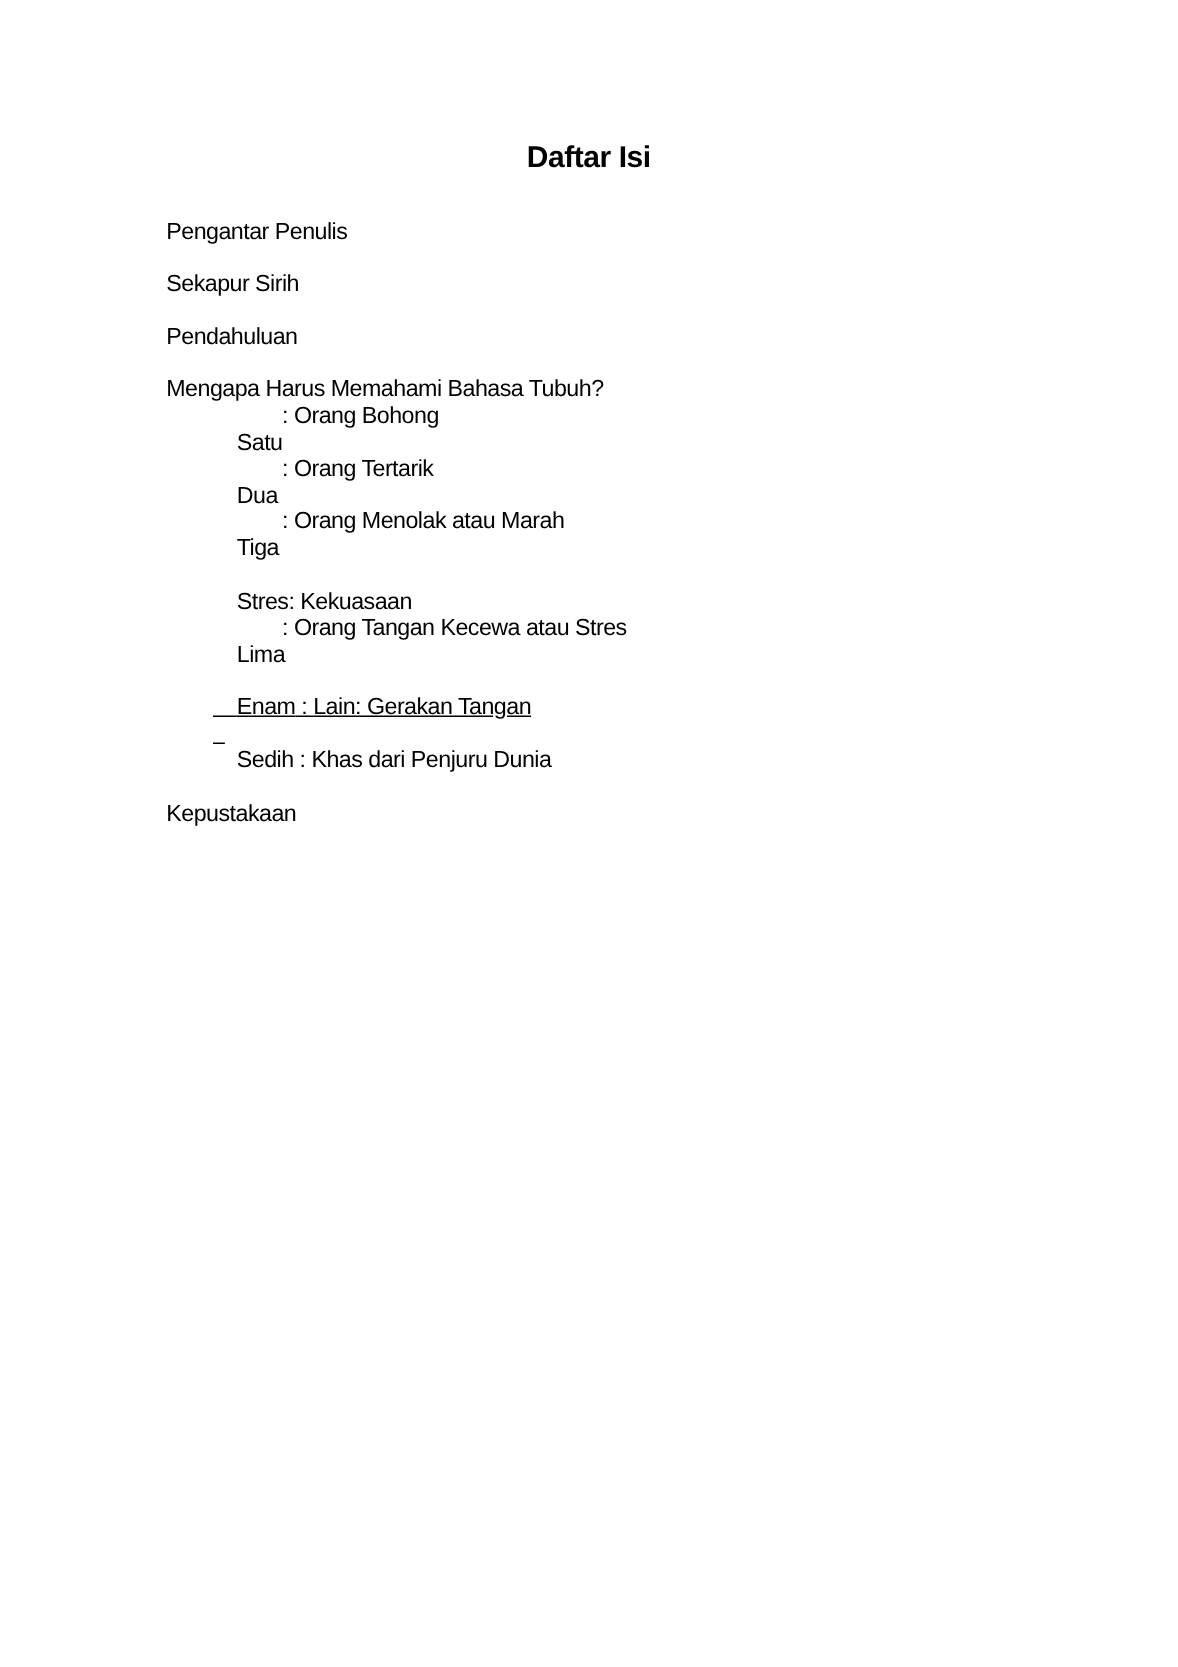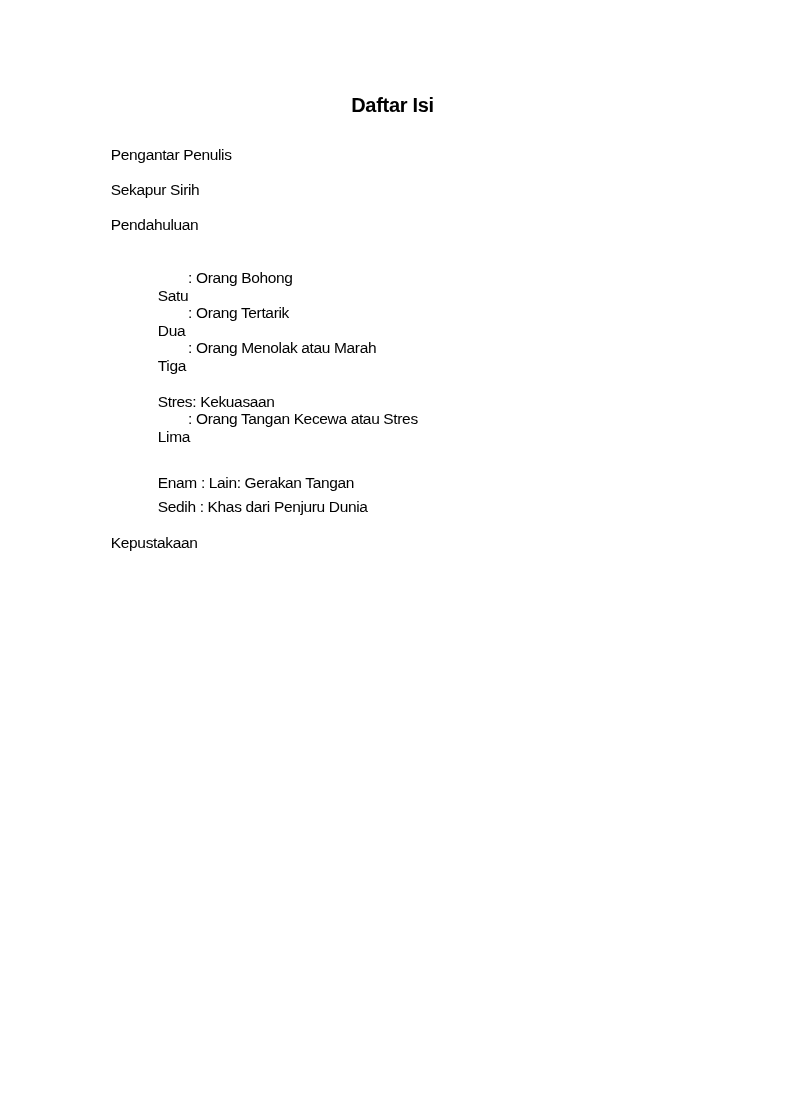--- a/index.html
+++ b/index.html
@@ -71,37 +71,40 @@
 
   <div class="toc-line top-level" style="top:128px;text-align:center;">
     <span>Pengantar Penulis</span>
   </div>
   <div class="toc-line top-level" style="top:163px;">
     <span>Sekapur Sirih</span>
   </div>
   <div class="toc-line top-level" style="top:198px;">
     <span>Pendahuluan</span>
   </div>
+  <div class="toc-line top-level" style="top:233px;">
+    <span>Mengapa Harus Memahami Bahasa Tubuh?</span>
+  </div>
 
   <div class="toc-line sub" style="top:269px;">
     <span class="lbl">Satu</span><span class="colon-col"><span>: </span><span>Orang Bohong</span></span>
   </div>
   <div class="toc-line sub" style="top:304px;">
     <span class="lbl">Dua</span><span class="colon-col"><span>: </span><span>Orang Tertarik</span></span>
   </div>
   <div class="toc-line sub" style="top:339px;">
     <span class="lbl">Tiga</span><span class="colon-col"><span>: </span><span>Orang Menolak atau Marah</span></span>
   </div>
   <div class="toc-line sub tight" style="top:375px;">
     <span>Stres</span><span class="colon-col"><span>: </span><span>Kekuasaan</span></span>
   </div>
   <div class="toc-line sub" style="top:410px;">
     <span class="lbl">Lima</span><span class="colon-col"><span>: </span><span>Orang Tangan Kecewa atau Stres</span></span>
   </div>
-  <div class="toc-line sub tight" style="top:456px;">
+  <div class="toc-line sub tight" style="top:445px;text-decoration:underline;">
     <span>Enam</span><span class="colon-col"><span> : </span><span>Lain: Gerakan Tangan</span></span>
   </div>
   <div class="toc-line sub tight" style="top:480px;">
     <span>Sedih</span><span class="colon-col"><span> : </span><span>Khas dari Penjuru Dunia</span></span>
   </div>
 
   <div class="toc-line top-level" style="top:516px;">
     <span>Kepustakaan</span>
   </div>
 

